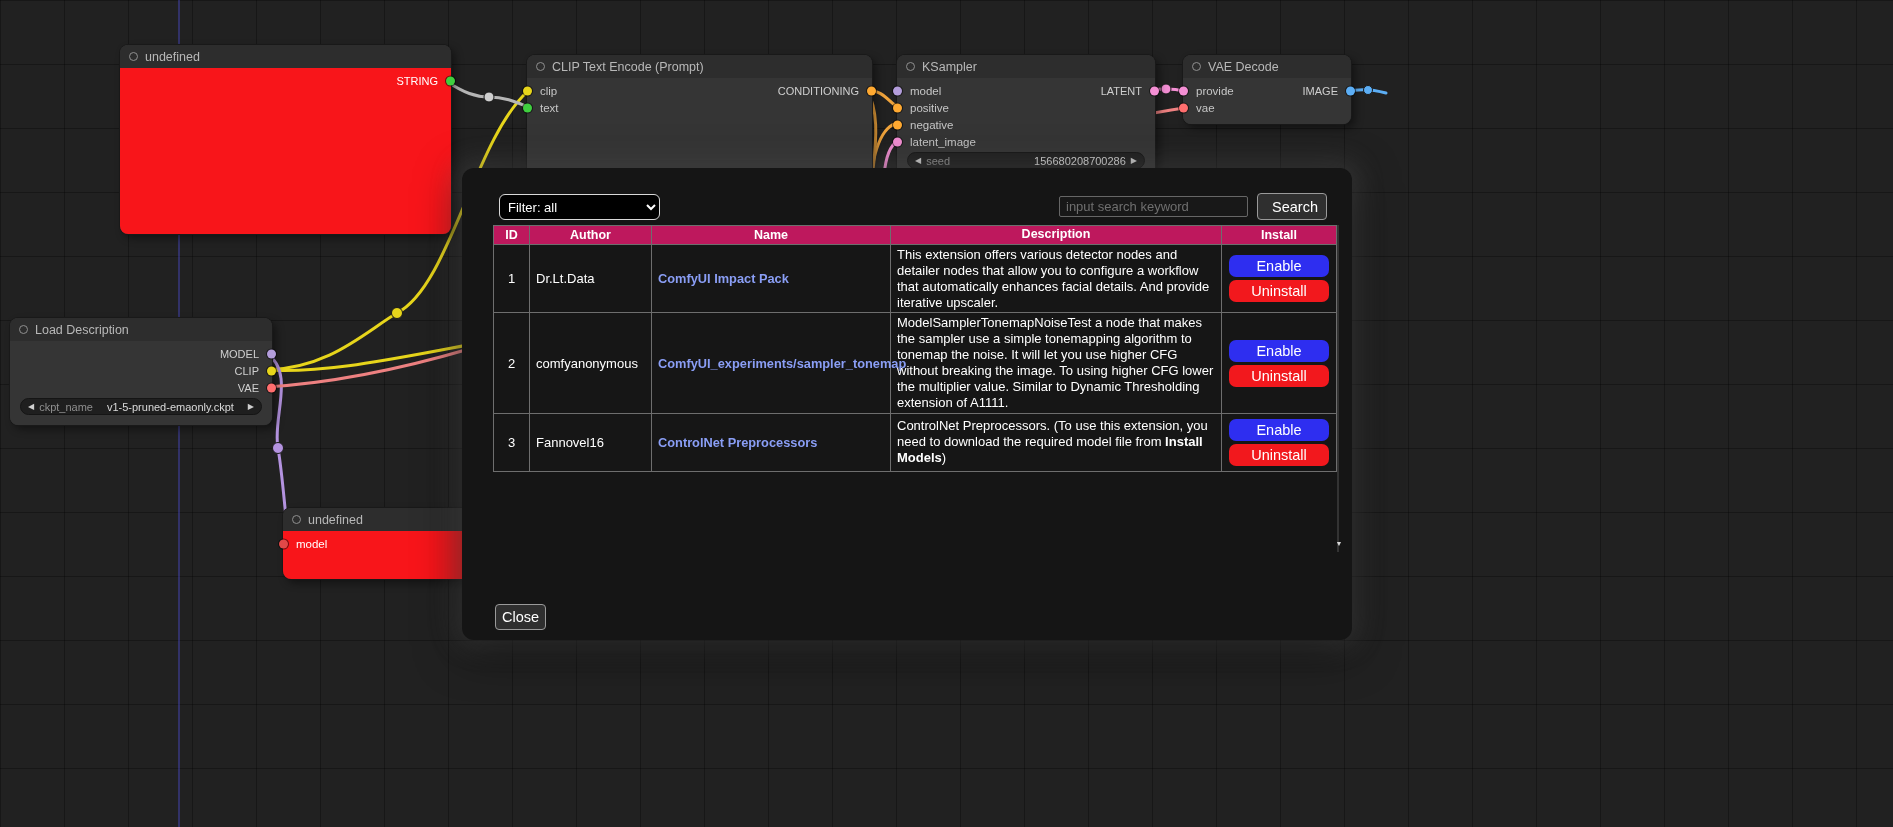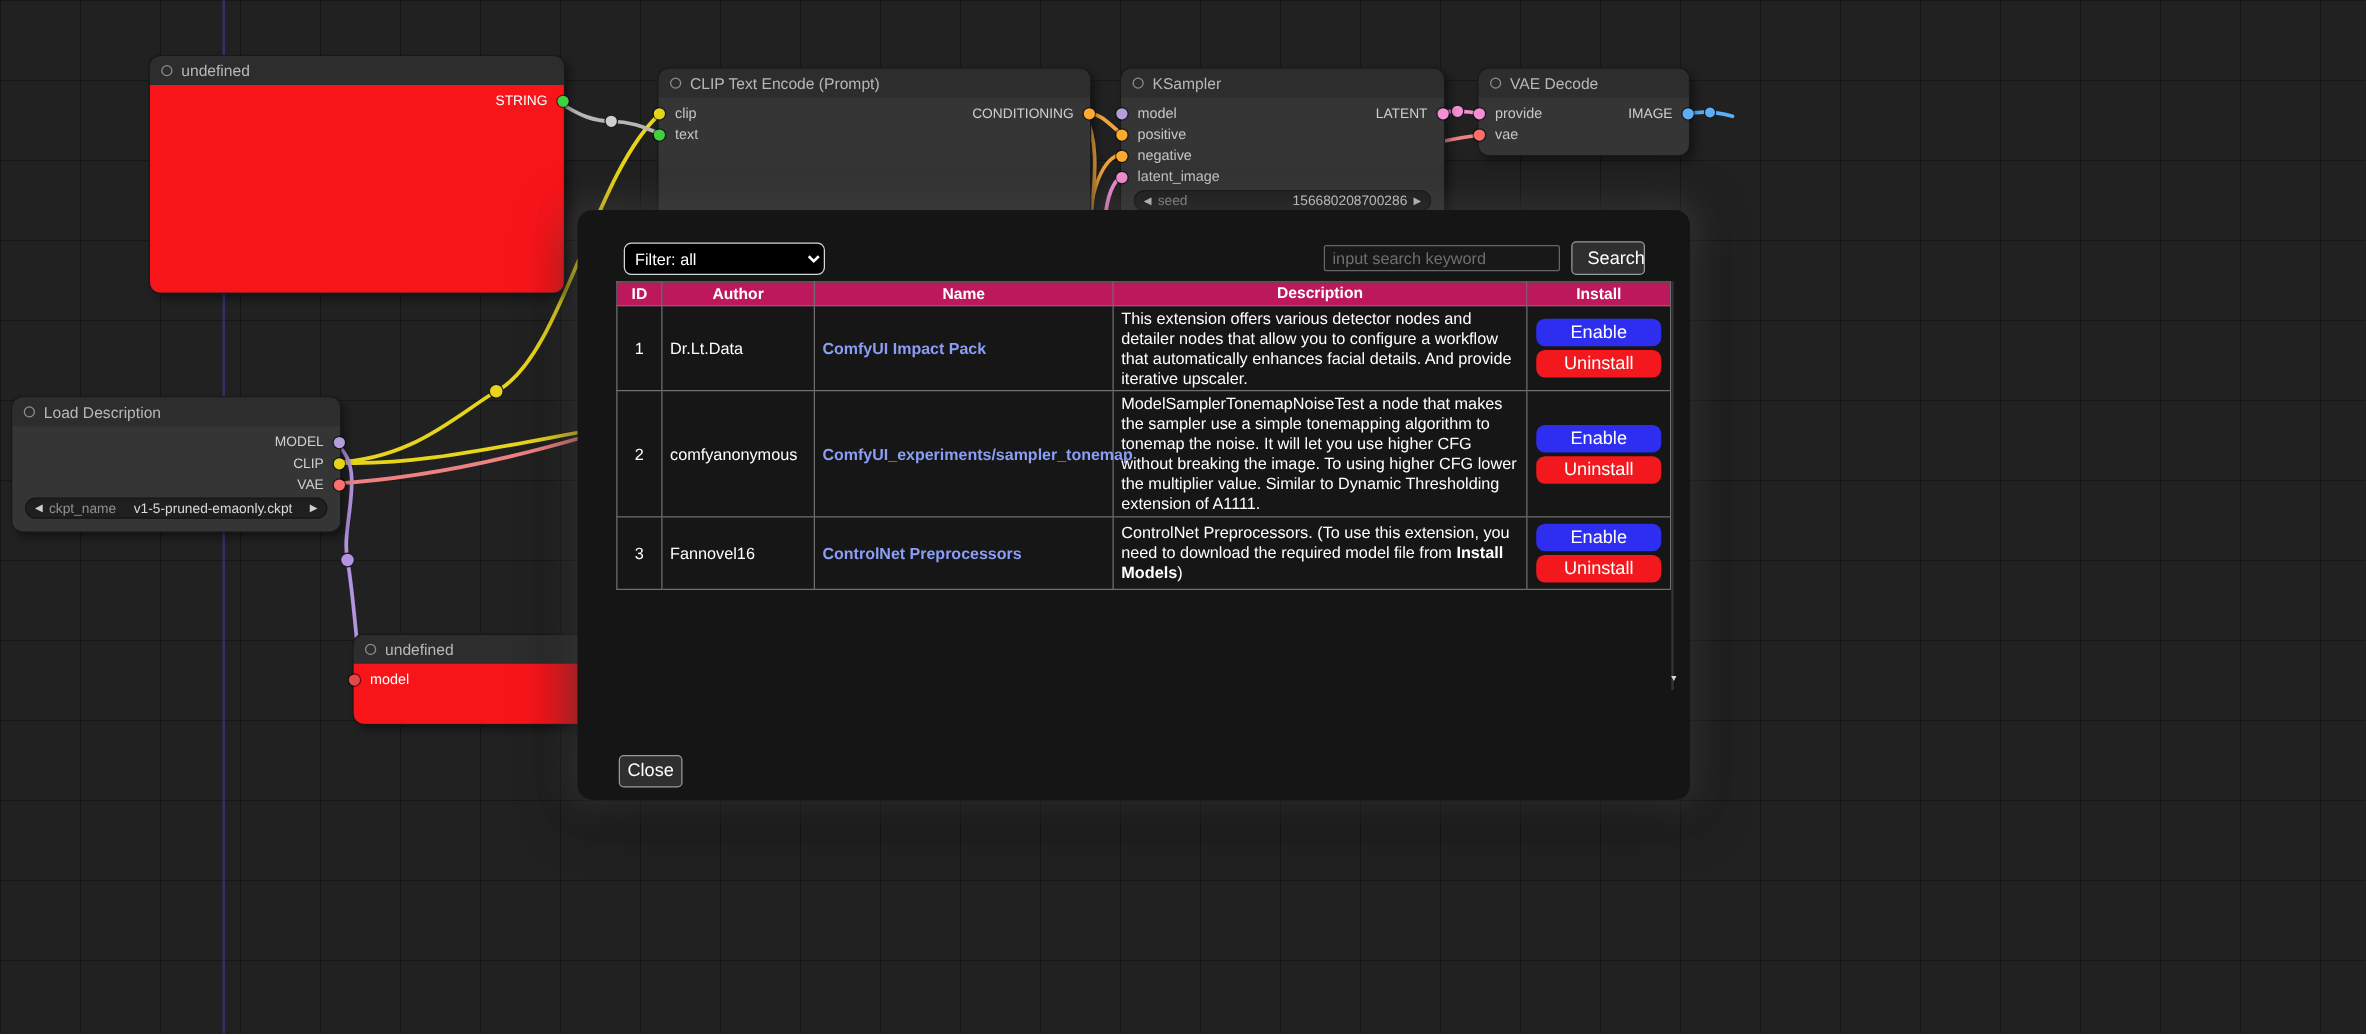--- a/index.html
+++ b/index.html
@@ -46,21 +46,21 @@
         box-shadow:0 0 26px 8px rgba(160,160,160,.18), 0 10px 45px rgba(0,0,0,.65);}
   .filter-select{position:absolute;left:37px;top:26px;width:161px;height:26px;
         background:#000;color:#fff;border:1px solid #d8d8d8;border-radius:6px;font-size:13px;
         font-family:inherit;padding:0 4px;}
   .search-input{position:absolute;left:597px;top:28px;width:175px;height:19px;
         background:#181818;border:1px solid #666;color:#ccc;font-size:13px;padding:0 6px;
         font-family:inherit;border-radius:2px;}
   .search-input::placeholder{color:#6f6f6f;}
   .ui-btn{background:#2f2f2f;border:1px solid #9a9a9a;border-radius:4px;color:#fff;
         font-size:14.5px;font-family:inherit;}
-  .search-btn{position:absolute;left:795px;top:25px;width:59px;height:27px;padding-left:12px;}
+  .search-btn{position:absolute;left:795px;top:25px;width:70px;height:27px;padding-left:12px;}
   .close-btn{position:absolute;left:33px;top:436px;width:51px;height:26px;}
 
   .table-wrap{position:absolute;left:31px;top:57px;width:832px;height:327px;display:flex;align-items:flex-start;}
   table.ext-table{border-collapse:collapse;width:818px;background:#161616;table-layout:fixed;}
   .ext-table th{background:#be185d;color:#fff;font-weight:bold;font-size:12.5px;height:16px;
         border:1px solid #6e6e6e;padding:1px 2px;}
   .ext-table td{border:1px solid #6e6e6e;color:#fff;font-size:13px;padding:2px 6px;vertical-align:middle;}
   .c-id{width:31px;text-align:center;}
   .c-author{width:117px;}
   .c-name{width:234px;}

